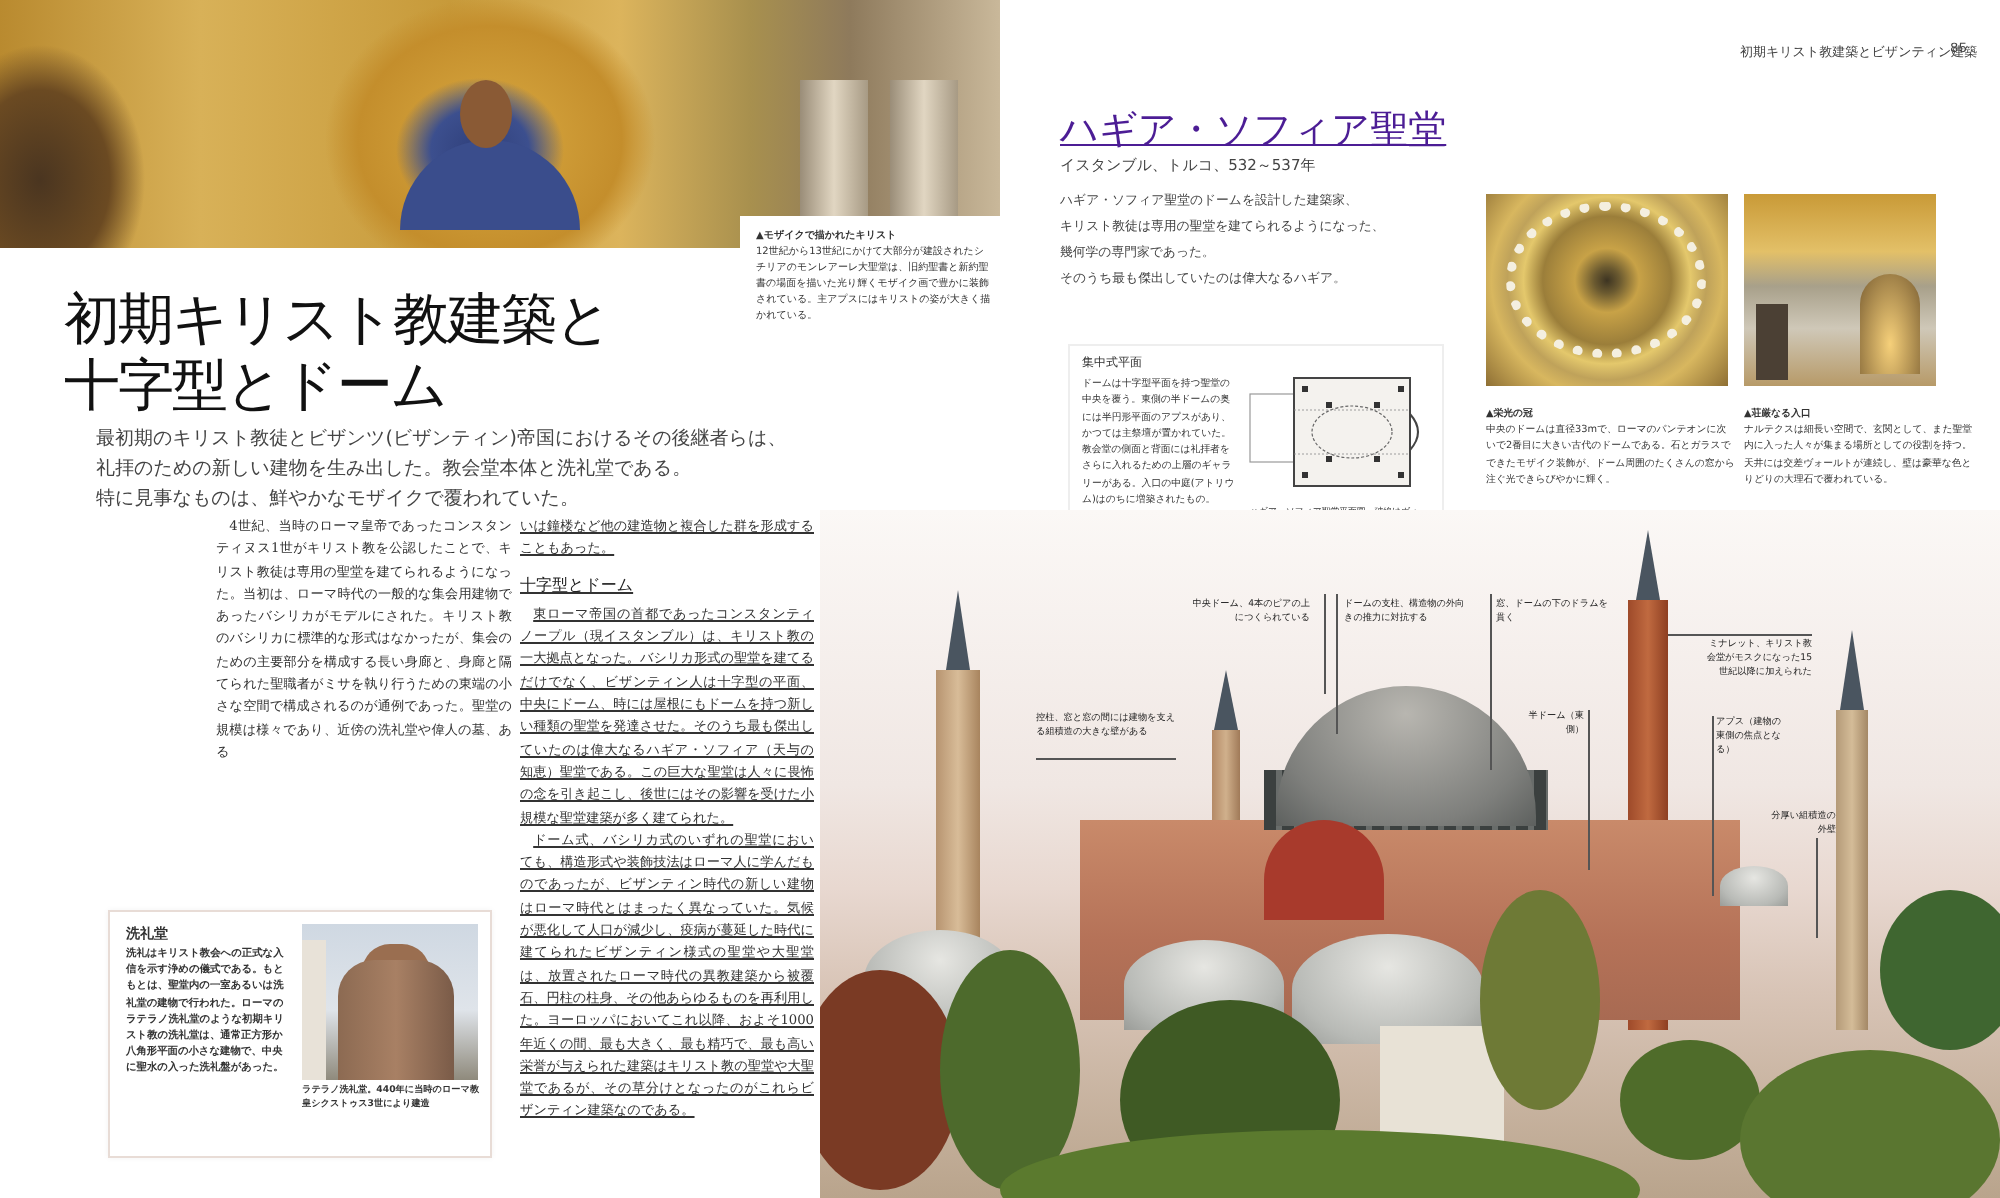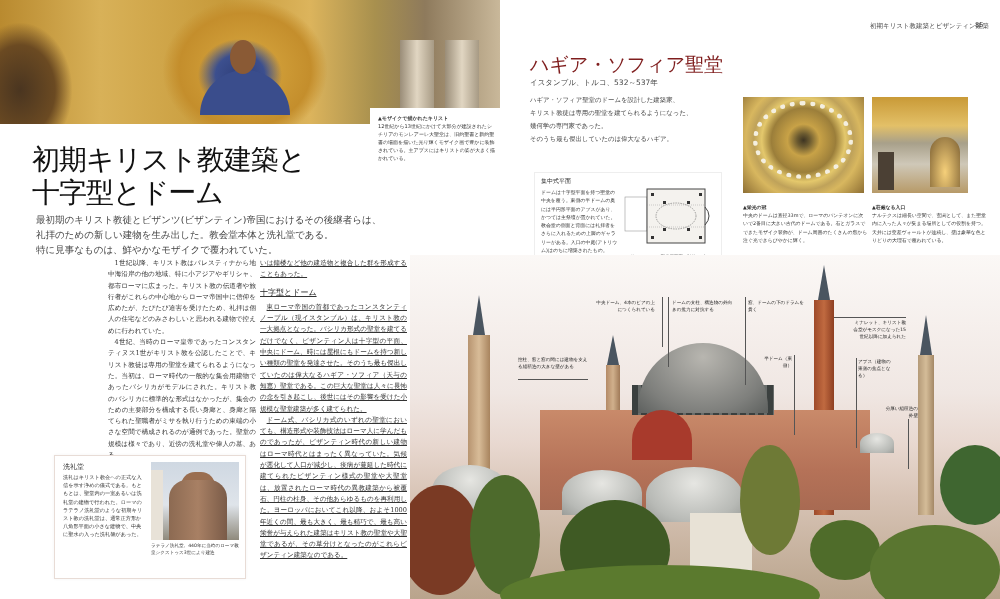--- a/index.html
+++ b/index.html
@@ -11,39 +11,39 @@
       radial-gradient(ellipse 70px 60px at 240px 75px,#2f3f7a 0%,#3c4f8e 35%,transparent 60%),
       radial-gradient(ellipse 110px 95px at 245px 70px,#d9aa42 0%,#c48e2c 60%,transparent 75%),
       radial-gradient(ellipse 70px 90px at 20px 90px,#4a3520 0%,#6b4a22 50%,transparent 75%),
       linear-gradient(90deg,#b98a2f 0%,#d8b158 20%,#c79a3a 45%,#dcb45c 62%,#a8904e 75%,#8e7a5c 85%,#c9b89a 100%);}
   #mosaic .face{position:absolute;left:230px;top:40px;width:26px;height:34px;border-radius:50%;background:#8a5a35;}
   #mosaic .robe{position:absolute;left:200px;top:70px;width:90px;height:45px;border-radius:45px 45px 0 0;background:#3a4d8c;}
   #mosaic .col{position:absolute;top:40px;width:34px;height:84px;background:linear-gradient(90deg,#9a8d78,#e1d6c2,#a79a84);}
   #mosaic-caption{left:370px;top:108px;width:130px;height:50px;background:#fff;padding:6px 4px 4px 8px;box-sizing:border-box;font-size:5px;line-height:8px;color:#333;}
   #mosaic-caption .t{font-weight:bold;}
   #title{left:32px;top:143px;font-size:28px;line-height:33px;color:#111;letter-spacing:-1px;}
-  #lead{left:36px;top:212px;font-size:9.5px;line-height:15px;color:#444;width:430px;}
+  #lead{left:48px;top:212px;font-size:9.5px;line-height:15px;color:#444;width:430px;}
   .body{font-family:"DejaVu Serif",serif;font-size:6.6px;line-height:11.3px;color:#333;text-align:justify;}
   #col1{left:108px;top:258px;width:148px;}
   #col2{left:260px;top:258px;width:147px;text-decoration:underline;}
   .body p{margin:0;text-indent:1em;}
   .body h3{margin:6px 0 4px;font-family:"DejaVu Sans",sans-serif;font-size:8px;font-weight:normal;color:#222;}
-  #baptistery{left:54px;top:455px;width:190px;height:122px;border:1px solid #e8dcd6;background:#fff;box-shadow:0 0 3px rgba(0,0,0,0.05);}
+  #baptistery{left:54px;top:455px;width:190px;height:122px;border:1px solid #e8dcd6;background:#fff;box-shadow:0 0 3px rgba(0,0,0,0.05);font-weight:bold;}
   #bap-title{left:8px;top:6px;font-size:7px;color:#333;}
   #bap-text{left:8px;top:17px;width:80px;font-size:5.2px;line-height:8.2px;color:#333;}
   #bap-photo{left:96px;top:6px;width:88px;height:78px;overflow:hidden;
     background:linear-gradient(180deg,#cfd8e2 0%,#dfe4ea 55%,#8f8a7c 100%);}
   #bap-photo .bldg{position:absolute;left:18px;top:18px;width:58px;height:60px;background:linear-gradient(90deg,#8c6a52,#a88064,#7a5b48);border-radius:18px 18px 0 0;}
   #bap-photo .roof{position:absolute;left:30px;top:10px;width:34px;height:14px;background:#9a6e50;border-radius:17px 17px 0 0;}
   #bap-photo .tower{position:absolute;left:0;top:8px;width:12px;height:70px;background:#e8e2d8;}
   #bap-caption{left:96px;top:86px;width:92px;font-size:4.6px;line-height:7px;color:#333;}
   
   #running-head{left:870px;top:22px;font-size:6.5px;color:#444;}
   #page-num{left:975px;top:21px;font-size:7px;color:#444;font-family:Liberation Mono, monospace;}
-  #hs-title{left:530px;top:52px;font-size:19px;color:#7f1d1d;}
+  #hs-title{left:530px;top:52px;font-size:19px;color:#4c1d95;text-decoration:underline;}
   #hs-sub{left:530px;top:78px;font-size:7.5px;color:#444;}
   #hs-lead{left:530px;top:94px;width:220px;font-size:6.4px;line-height:13px;color:#444;}
   #plan-box{left:534px;top:172px;width:186px;height:100px;background:#fff;border:1px solid #eee;}
   #plan-title{left:6px;top:4px;font-size:6px;color:#333;}
   #plan-text{left:6px;top:15px;width:78px;font-size:4.9px;line-height:8.3px;color:#333;}
   #plan-svg{left:88px;top:10px;width:92px;height:68px;}
   #plan-caption{left:90px;top:80px;width:92px;font-size:4.4px;line-height:7px;color:#333;}
   #dome-photo{left:743px;top:97px;width:121px;height:96px;overflow:hidden;
     background:radial-gradient(circle at 50% 45%,#3d3422 0%,#6b5a30 8%,#c8a247 20%,#9b7e3a 40%,#e4c86c 52%,#bfa25a 62%,#d8b75f 72%,#8e6f34 100%);}
   #dome-photo .ring{position:absolute;left:10px;top:4px;width:100px;height:78px;border-radius:50%;border:5px dotted #f4efe0;box-sizing:border-box;}
@@ -90,21 +90,20 @@
   <div>十字型とドーム</div>
 </div>
 
 <div id="lead" class="abs">
   <div>最初期のキリスト教徒とビザンツ(ビザンティン)帝国におけるその後継者らは、</div>
   <div>礼拝のための新しい建物を生み出した。教会堂本体と洗礼堂である。</div>
   <div>特に見事なものは、鮮やかなモザイクで覆われていた。</div>
 </div>
 
 <div id="col1" class="abs body">
-  <p>1世紀以降、キリスト教はパレスティナから地中海沿岸の他の地域、特に小アジアやギリシャ、都市ローマに広まった。キリスト教の伝道者や旅行者がこれらの中心地からローマ帝国中に信仰を広めたが、たびたび迫害を受けたため、礼拝は個人の住宅などのみさわしいと思われる建物で控えめに行われていた。</p>
   <p>4世紀、当時のローマ皇帝であったコンスタンティヌス1世がキリスト教を公認したことで、キリスト教徒は専用の聖堂を建てられるようになった。当初は、ローマ時代の一般的な集会用建物であったバシリカがモデルにされた。キリスト教のバシリカに標準的な形式はなかったが、集会のための主要部分を構成する長い身廊と、身廊と隔てられた聖職者がミサを執り行うための東端の小さな空間で構成されるのが通例であった。聖堂の規模は様々であり、近傍の洗礼堂や偉人の墓、ある</p>
 </div>
 
 <div id="col2" class="abs body">
   <p style="text-indent:0">いは鐘楼など他の建造物と複合した群を形成することもあった。</p>
   <h3>十字型とドーム</h3>
   <p>東ローマ帝国の首都であったコンスタンティノープル（現イスタンブル）は、キリスト教の一大拠点となった。バシリカ形式の聖堂を建てるだけでなく、ビザンティン人は十字型の平面、中央にドーム、時には屋根にもドームを持つ新しい種類の聖堂を発達させた。そのうち最も傑出していたのは偉大なるハギア・ソフィア（天与の知恵）聖堂である。この巨大な聖堂は人々に畏怖の念を引き起こし、後世にはその影響を受けた小規模な聖堂建築が多く建てられた。</p>
   <p>ドーム式、バシリカ式のいずれの聖堂においても、構造形式や装飾技法はローマ人に学んだものであったが、ビザンティン時代の新しい建物はローマ時代とはまったく異なっていた。気候が悪化して人口が減少し、疫病が蔓延した時代に建てられたビザンティン様式の聖堂や大聖堂は、放置されたローマ時代の異教建築から被覆石、円柱の柱身、その他あらゆるものを再利用した。ヨーロッパにおいてこれ以降、およそ1000年近くの間、最も大きく、最も精巧で、最も高い栄誉が与えられた建築はキリスト教の聖堂や大聖堂であるが、その草分けとなったのがこれらビザンティン建築なのである。</p>
 </div>
 

